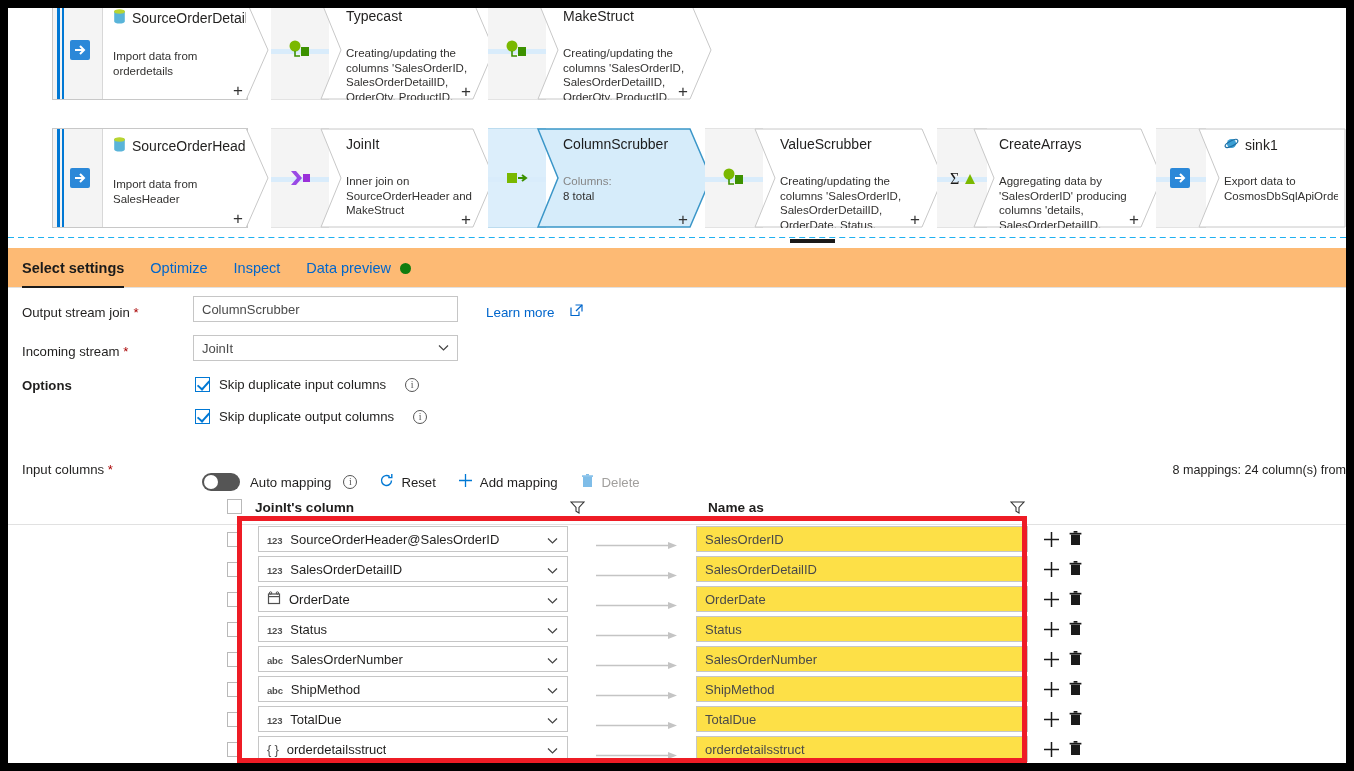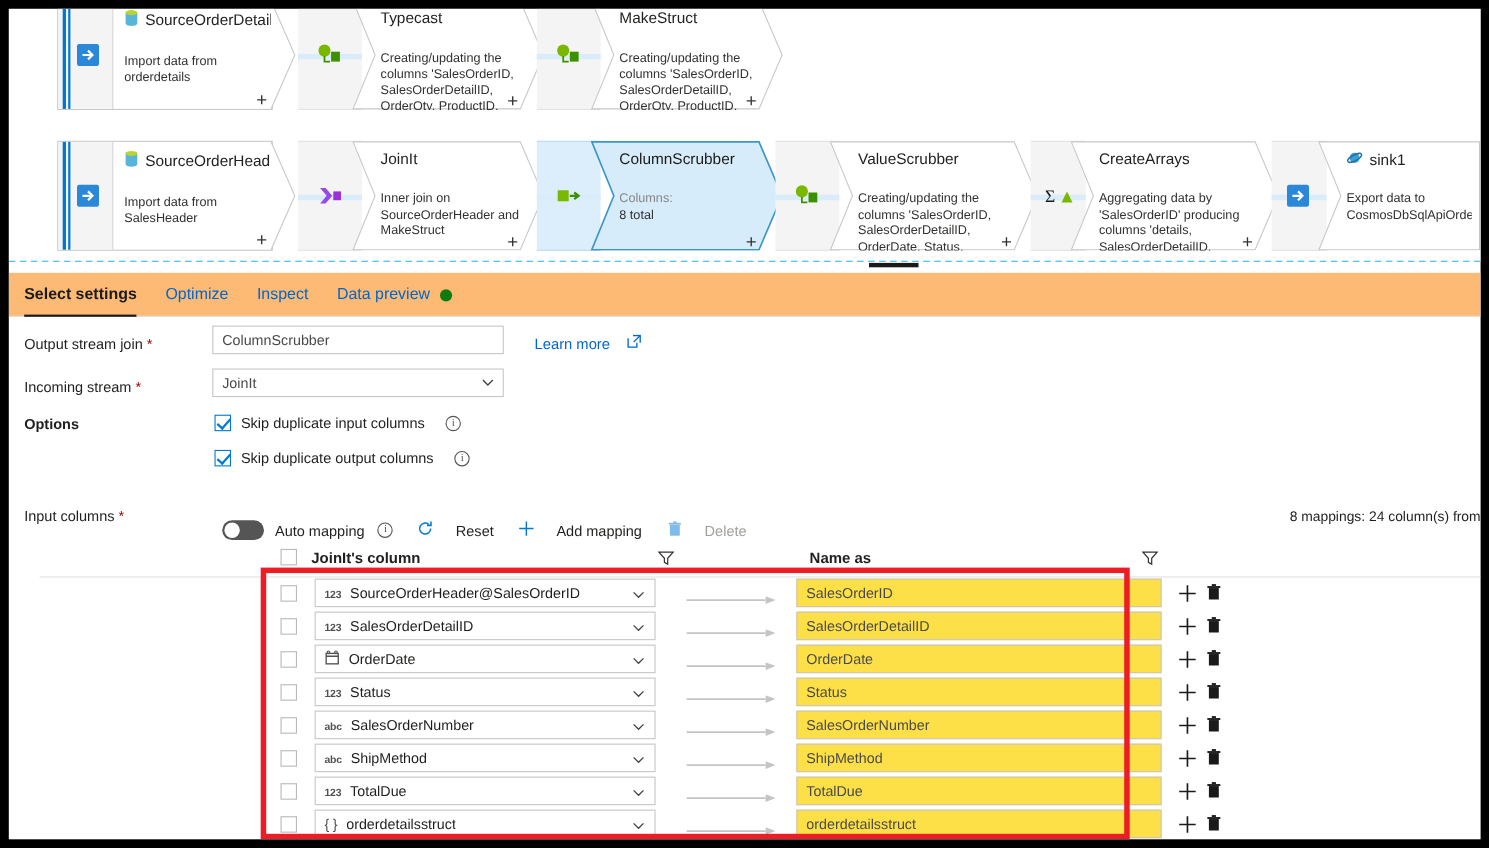--- a/index.html
+++ b/index.html
@@ -161,28 +161,28 @@
   
   .toolbar { position:absolute; left:0; top:445px; width:1338px; height:36px; }
   .toolbar .tl { position:absolute; left:14px; top:9px; font-size:13.2px; }
   .tbitems { position:absolute; left:194px; top:20px; display:flex; align-items:center; gap:22px; }
   .toggle {
     width:38px; height:18px; border-radius:9px; background:#555; position:relative; cursor:pointer;
   }
   .toggle .knob {
     position:absolute; left:2px; top:2px; width:14px; height:14px; border-radius:50%; background:#fff;
   }
-  .tbitem { display:flex; align-items:center; gap:20px; font-size:13.2px; color:#201f1e; cursor:pointer; }
+  .tbitem { display:flex; align-items:center; gap:7px; font-size:13.2px; color:#201f1e; cursor:pointer; }
   .tbitem.disabled { color:#a19f9d; }
   .mapcount {
     position:absolute; right:0px; top:10px; font-size:12.6px; color:#201f1e; white-space:nowrap;
   }
 
   
-  .tablewrap { position:absolute; left:0; top:483px; width:1338px;padding-left:28px; }
+  .tablewrap { position:absolute; left:0; top:483px; width:1338px; }
   .thead {
     position:relative; height:34px; border-bottom:1px solid #e1e1e1;
   }
   .thcb { position:absolute; left:219px; top:8px; }
   .cbox { width:15px; height:15px; border:1px solid #b9b9b9; background:#fff; }
   .th1 { position:absolute; left:247px; top:9px; font-size:13.6px; font-weight:bold; }
   .thf1 { position:absolute; left:562px; top:9px; }
   .th2 { position:absolute; left:700px; top:9px; font-size:13.6px; font-weight:bold; }
   .thf2 { position:absolute; left:1002px; top:9px; }
 

